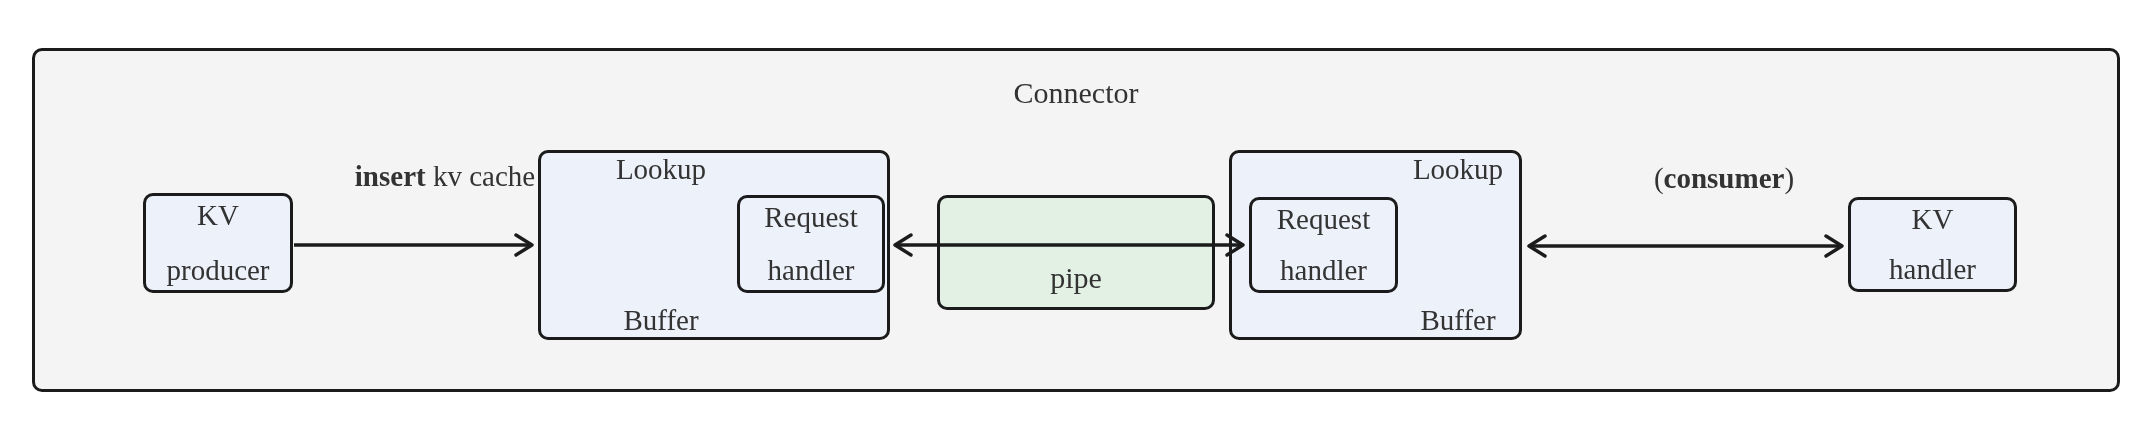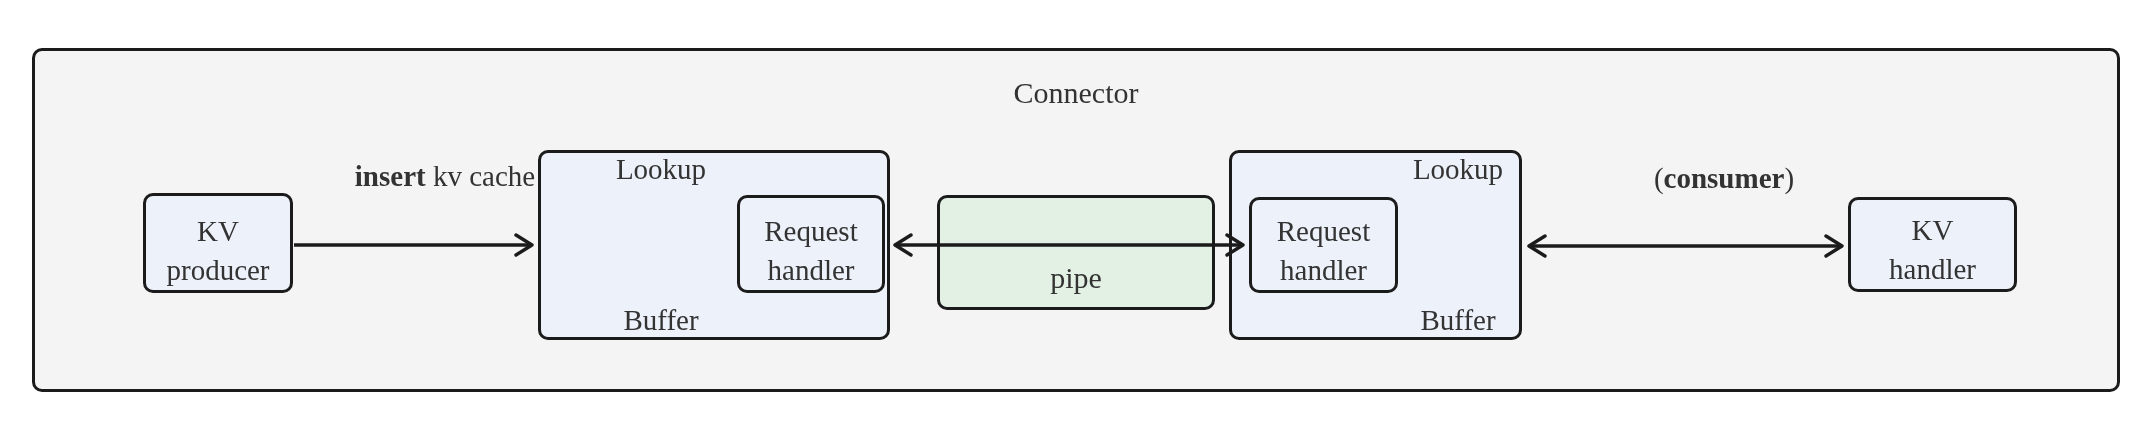--- a/index.html
+++ b/index.html
@@ -21,21 +21,21 @@
   .box{
     position:absolute;
     box-sizing:border-box;
     border:3px solid var(--border);
     border-radius:10px;
   }
   .container-box{background:var(--container-fill);}
   .node{
     background:var(--node-fill);
     display:flex;flex-direction:column;
-    align-items:center;justify-content:flex-end;
+    align-items:center;justify-content:space-between;
     font-size:29px;line-height:39px;
     text-align:center;
   }
   .pipe-box{background:var(--pipe-fill);}
   .container-title{
     position:absolute;
     transform:translateX(-50%);
     font-size:30px;line-height:34px;
     white-space:nowrap;
   }

